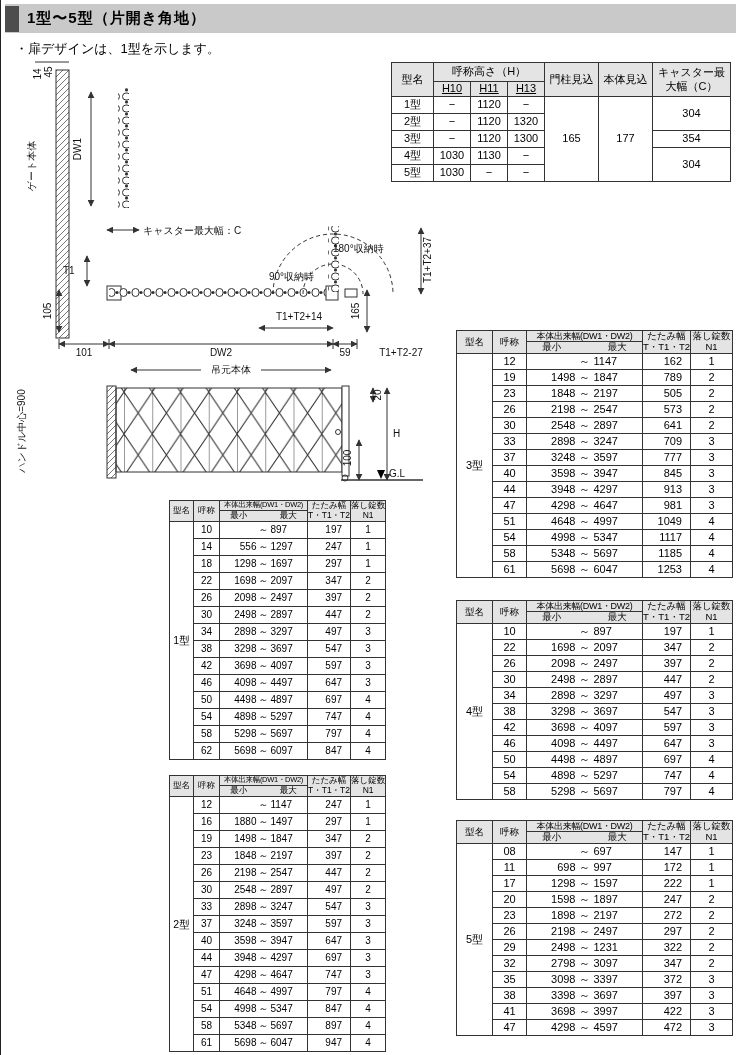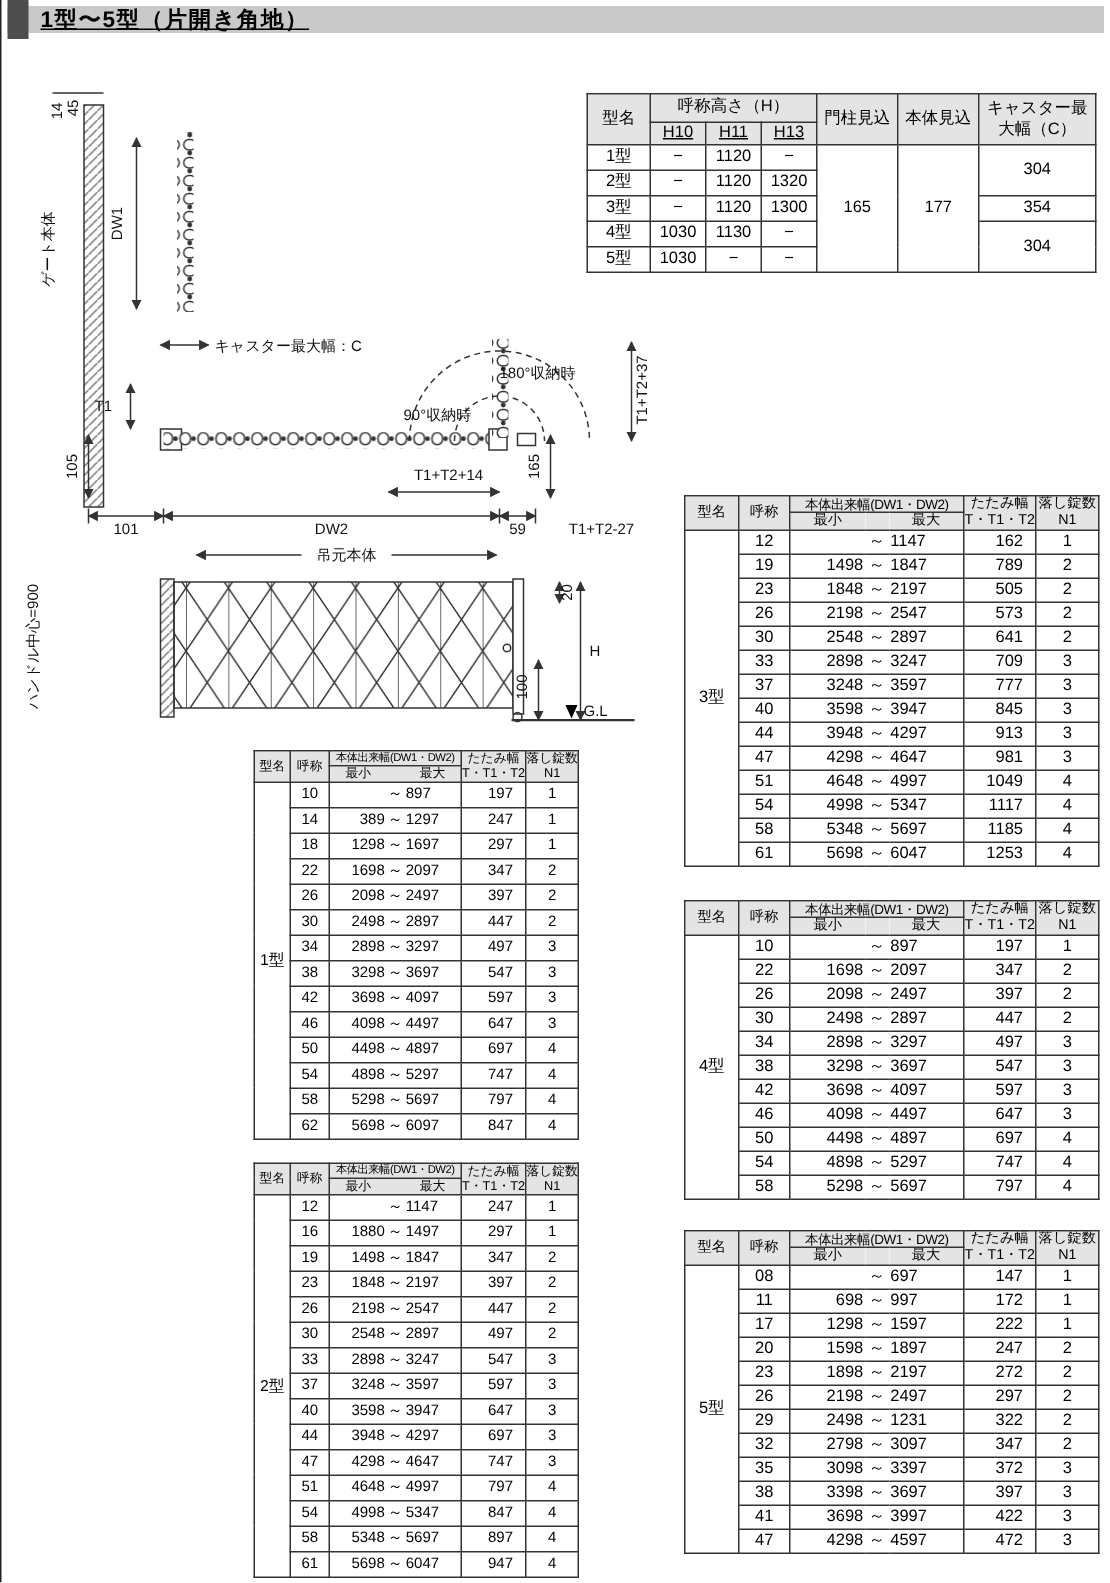--- a/index.html
+++ b/index.html
@@ -1,20 +1,20 @@
 <!DOCTYPE html>
 <html><head>
 <meta charset="utf-8">
 <style>
   * { margin:0; padding:0; box-sizing:border-box; }
   html,body { background:#fff; }
   body { font-family:"Liberation Sans","DejaVu Sans",sans-serif; color:#000; }
   .page { position:relative; width:740px; height:1055px; background:#fff; overflow:hidden; border-left:1px solid #222; }
 
-  .title-bar { position:absolute; left:4px; top:4px; width:731px; height:18px; background:#c9c9c9; display:flex; align-items:center;text-decoration:underline; }
+  .title-bar { position:absolute; left:4px; top:4px; width:731px; height:29px; background:#c9c9c9; display:flex; align-items:center; }
   .title-accent { width:14px; height:26px; background:#4d4d4d; flex:0 0 auto; }
   .title-text { font-size:15px; font-weight:bold; margin-left:8px; letter-spacing:1px; white-space:nowrap; }
   .note { position:absolute; left:14px; top:40px; font-size:13px; }
 
   table { border-collapse:collapse; position:absolute; background:#fff; table-layout:fixed; }
   th,td { border:1px solid #333; font-weight:normal; overflow:hidden; white-space:nowrap; }
   thead th { background:#e4e4e4; }
 
   
   .spec-table { left:390px; top:62px; font-size:11px; }
@@ -67,20 +67,21 @@
 </head>
 <body>
 
 <div class="page">
 
   <div class="title-bar">
     <span class="title-accent"></span>
     <span class="title-text">1型〜5型（片開き角地）</span>
   </div>
 
+  <div class="note">・扉デザインは、1型を示します。</div>
 
   <table class="spec-table">
     <colgroup>
         <col class="c1">
         <col class="c2">
         <col class="c3">
         <col class="c4">
         <col class="c5">
         <col class="c6">
         <col class="c7">
@@ -261,21 +262,21 @@
           <td rowspan="14" class="c-model">1型</td>
           <td class="c-name">10</td>
           <td class="c-min"></td>
           <td class="c-tilde">～</td>
           <td class="c-max">897</td>
           <td class="c-fold">197</td>
           <td class="c-locks">1</td>
         </tr>
         <tr>
           <td class="c-name">14</td>
-          <td class="c-min">389</td>
+          <td class="c-min">556</td>
           <td class="c-tilde">～</td>
           <td class="c-max">1297</td>
           <td class="c-fold">247</td>
           <td class="c-locks">1</td>
         </tr>
         <tr>
           <td class="c-name">18</td>
           <td class="c-min">1298</td>
           <td class="c-tilde">～</td>
           <td class="c-max">1697</td>

